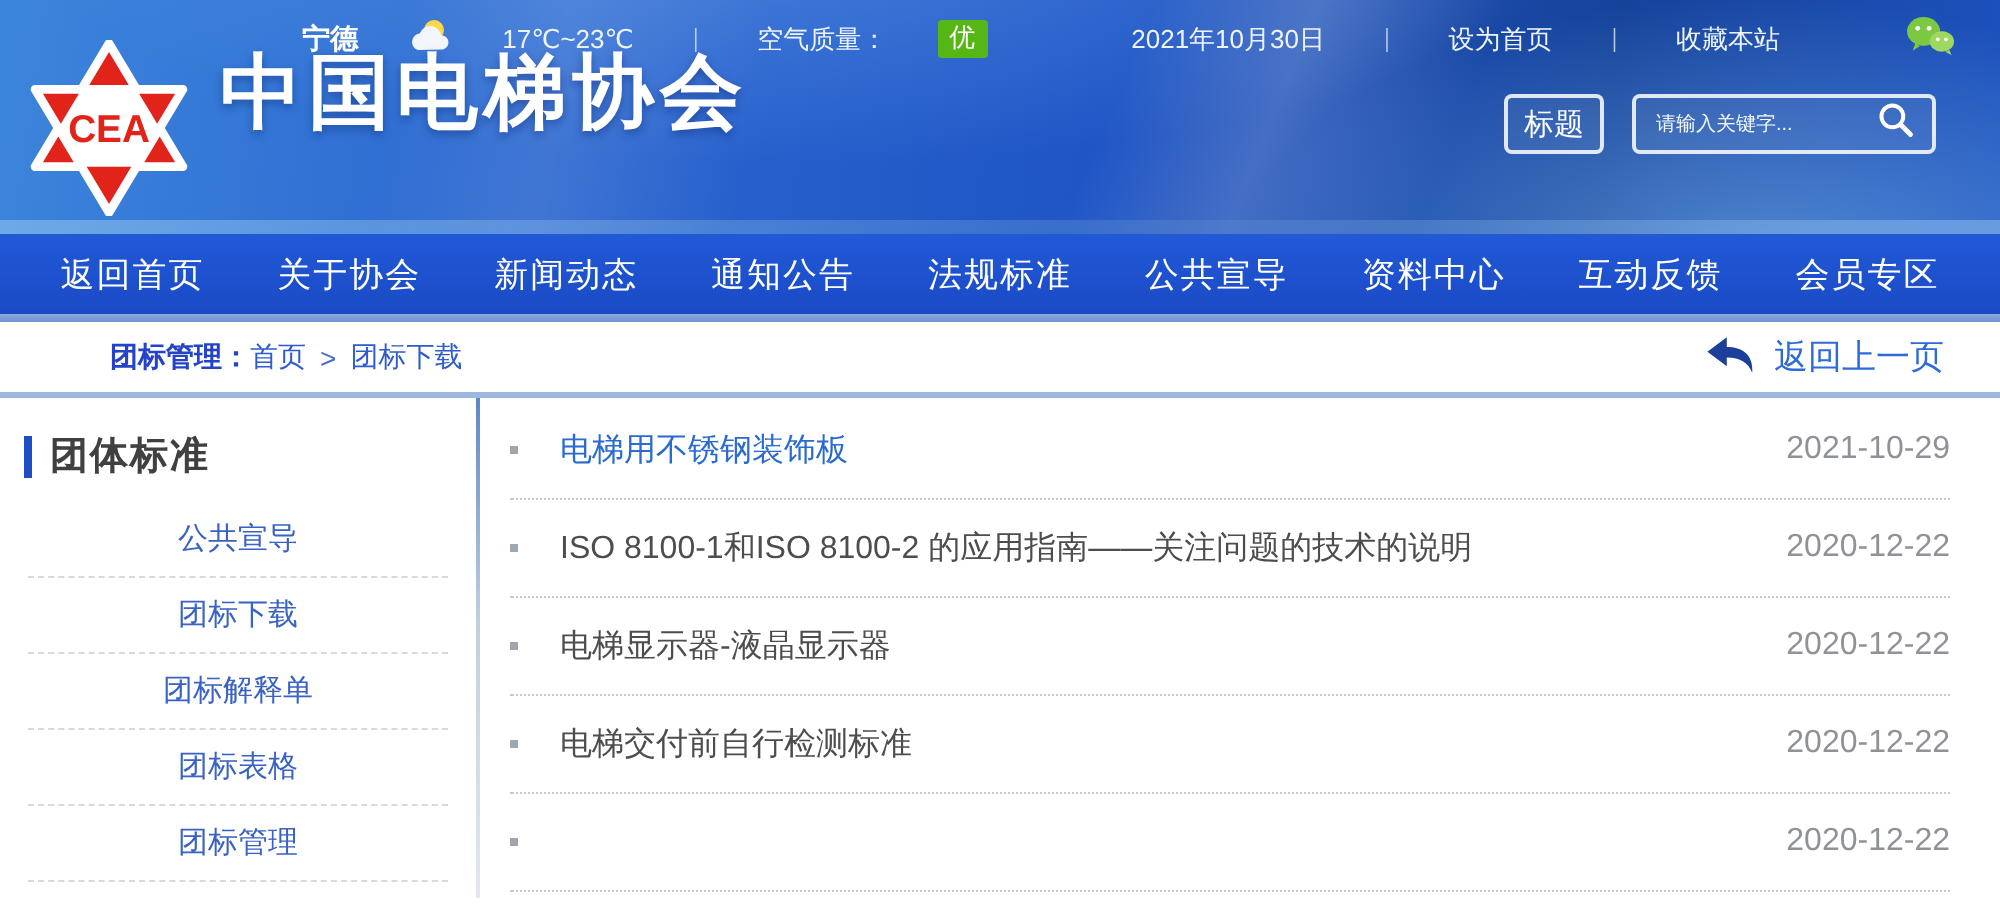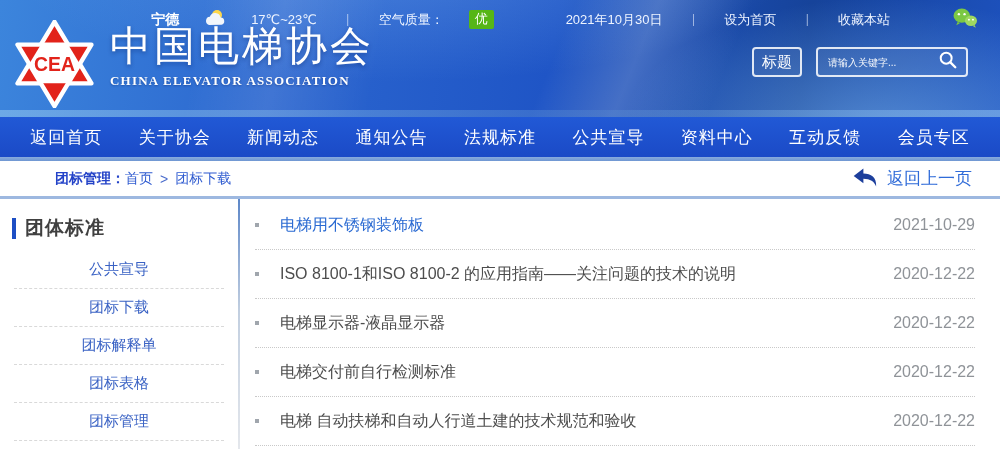--- a/index.html
+++ b/index.html
@@ -25,21 +25,21 @@
     gap:25px; color:#eef4ff; font-size:13px; white-space:nowrap; }
   .topbar .city { font-weight:bold; font-size:14px; color:#fff; }
   .topbar .sep { opacity:.75; font-size:12px; }
   .gap { width:22px; }
   .badge-air { background:#56b616; color:#fff; padding:1px 6px 2px; border-radius:2px;
     font-size:13px; line-height:16px; }
   .tb-link { color:#eef4ff; cursor:pointer; }
 
   .logo-wrap { position:absolute; left:10px; top:20px; width:89px; height:88px; }
   .brand { position:absolute; left:110px; top:24px; color:#fff; }
-  .brand .cn { font-size:41px; font-weight:normal; letter-spacing:3px;
+  .brand .cn { font-size:41px; font-weight:bold; letter-spacing:3px;
     text-shadow:0 2px 4px rgba(10,40,110,.45); line-height:1.1; }
   .brand .en { margin-top:4px; font-family:"Liberation Serif","DejaVu Serif",serif;
     font-weight:bold; font-size:13px; letter-spacing:1.2px;
     text-shadow:0 1px 2px rgba(10,40,110,.45); }
 
   .searchbar { position:absolute; top:47px; right:32px; display:flex; gap:14px;margin-left:16px; }
   .cat-btn { min-width:50px; height:30px; border:2px solid rgba(255,255,255,.85); border-radius:4px;
     background:rgba(255,255,255,.06); color:#fff; font-size:15px; display:flex;
     align-items:center; justify-content:center; padding:0 8px; cursor:pointer; }
   .search-box { width:152px; height:30px; border:2px solid rgba(255,255,255,.85); border-radius:4px;
@@ -128,21 +128,20 @@
     <svg width="89" height="88" viewBox="0 0 100 100">
       <polygon points="50,2 8,72 92,72" fill="#e2231a" stroke="#fff" stroke-width="5" stroke-linejoin="round"></polygon>
       <polygon points="50,98 8,28 92,28" fill="#e2231a" stroke="#fff" stroke-width="5" stroke-linejoin="round"></polygon>
       <polygon points="34.4,28 65.6,28 78.8,50 65.6,72 34.4,72 21.2,50" fill="#fff"></polygon>
       <text x="50" y="58" text-anchor="middle" font-size="22" font-weight="bold" font-family="Liberation Sans, sans-serif" fill="#e2231a">CEA</text>
     </svg>
   </div>
 
   <div class="brand">
     <div class="cn">中国电梯协会</div>
-    <div class="en">CHINA ELEVATOR ASSOCIATION</div>
   </div>
 
   <div class="searchbar">
     <div class="cat-btn">标题</div>
     <div class="search-box">
       <input type="text" placeholder="请输入关键字..." style="">
       <div class="mag-btn">
         <span>
           <svg width="20" height="20" viewBox="0 0 22 22">
             <circle cx="9" cy="9" r="6" fill="none" stroke="#fff" stroke-width="2.2"></circle>
@@ -227,17 +226,16 @@
       <span class="title">电梯显示器-液晶显示器</span>
       <span class="date">2020-12-22</span>
     </div>
     <div class="row">
       <span class="bullet"></span>
       <span class="title">电梯交付前自行检测标准</span>
       <span class="date">2020-12-22</span>
     </div>
     <div class="row">
       <span class="bullet"></span>
-      <span class="title">电梯 自动扶梯和自动人行道土建的技术规范和验收</span>
       <span class="date">2020-12-22</span>
     </div>
   </main>
 </div>
 
 </body></html>

